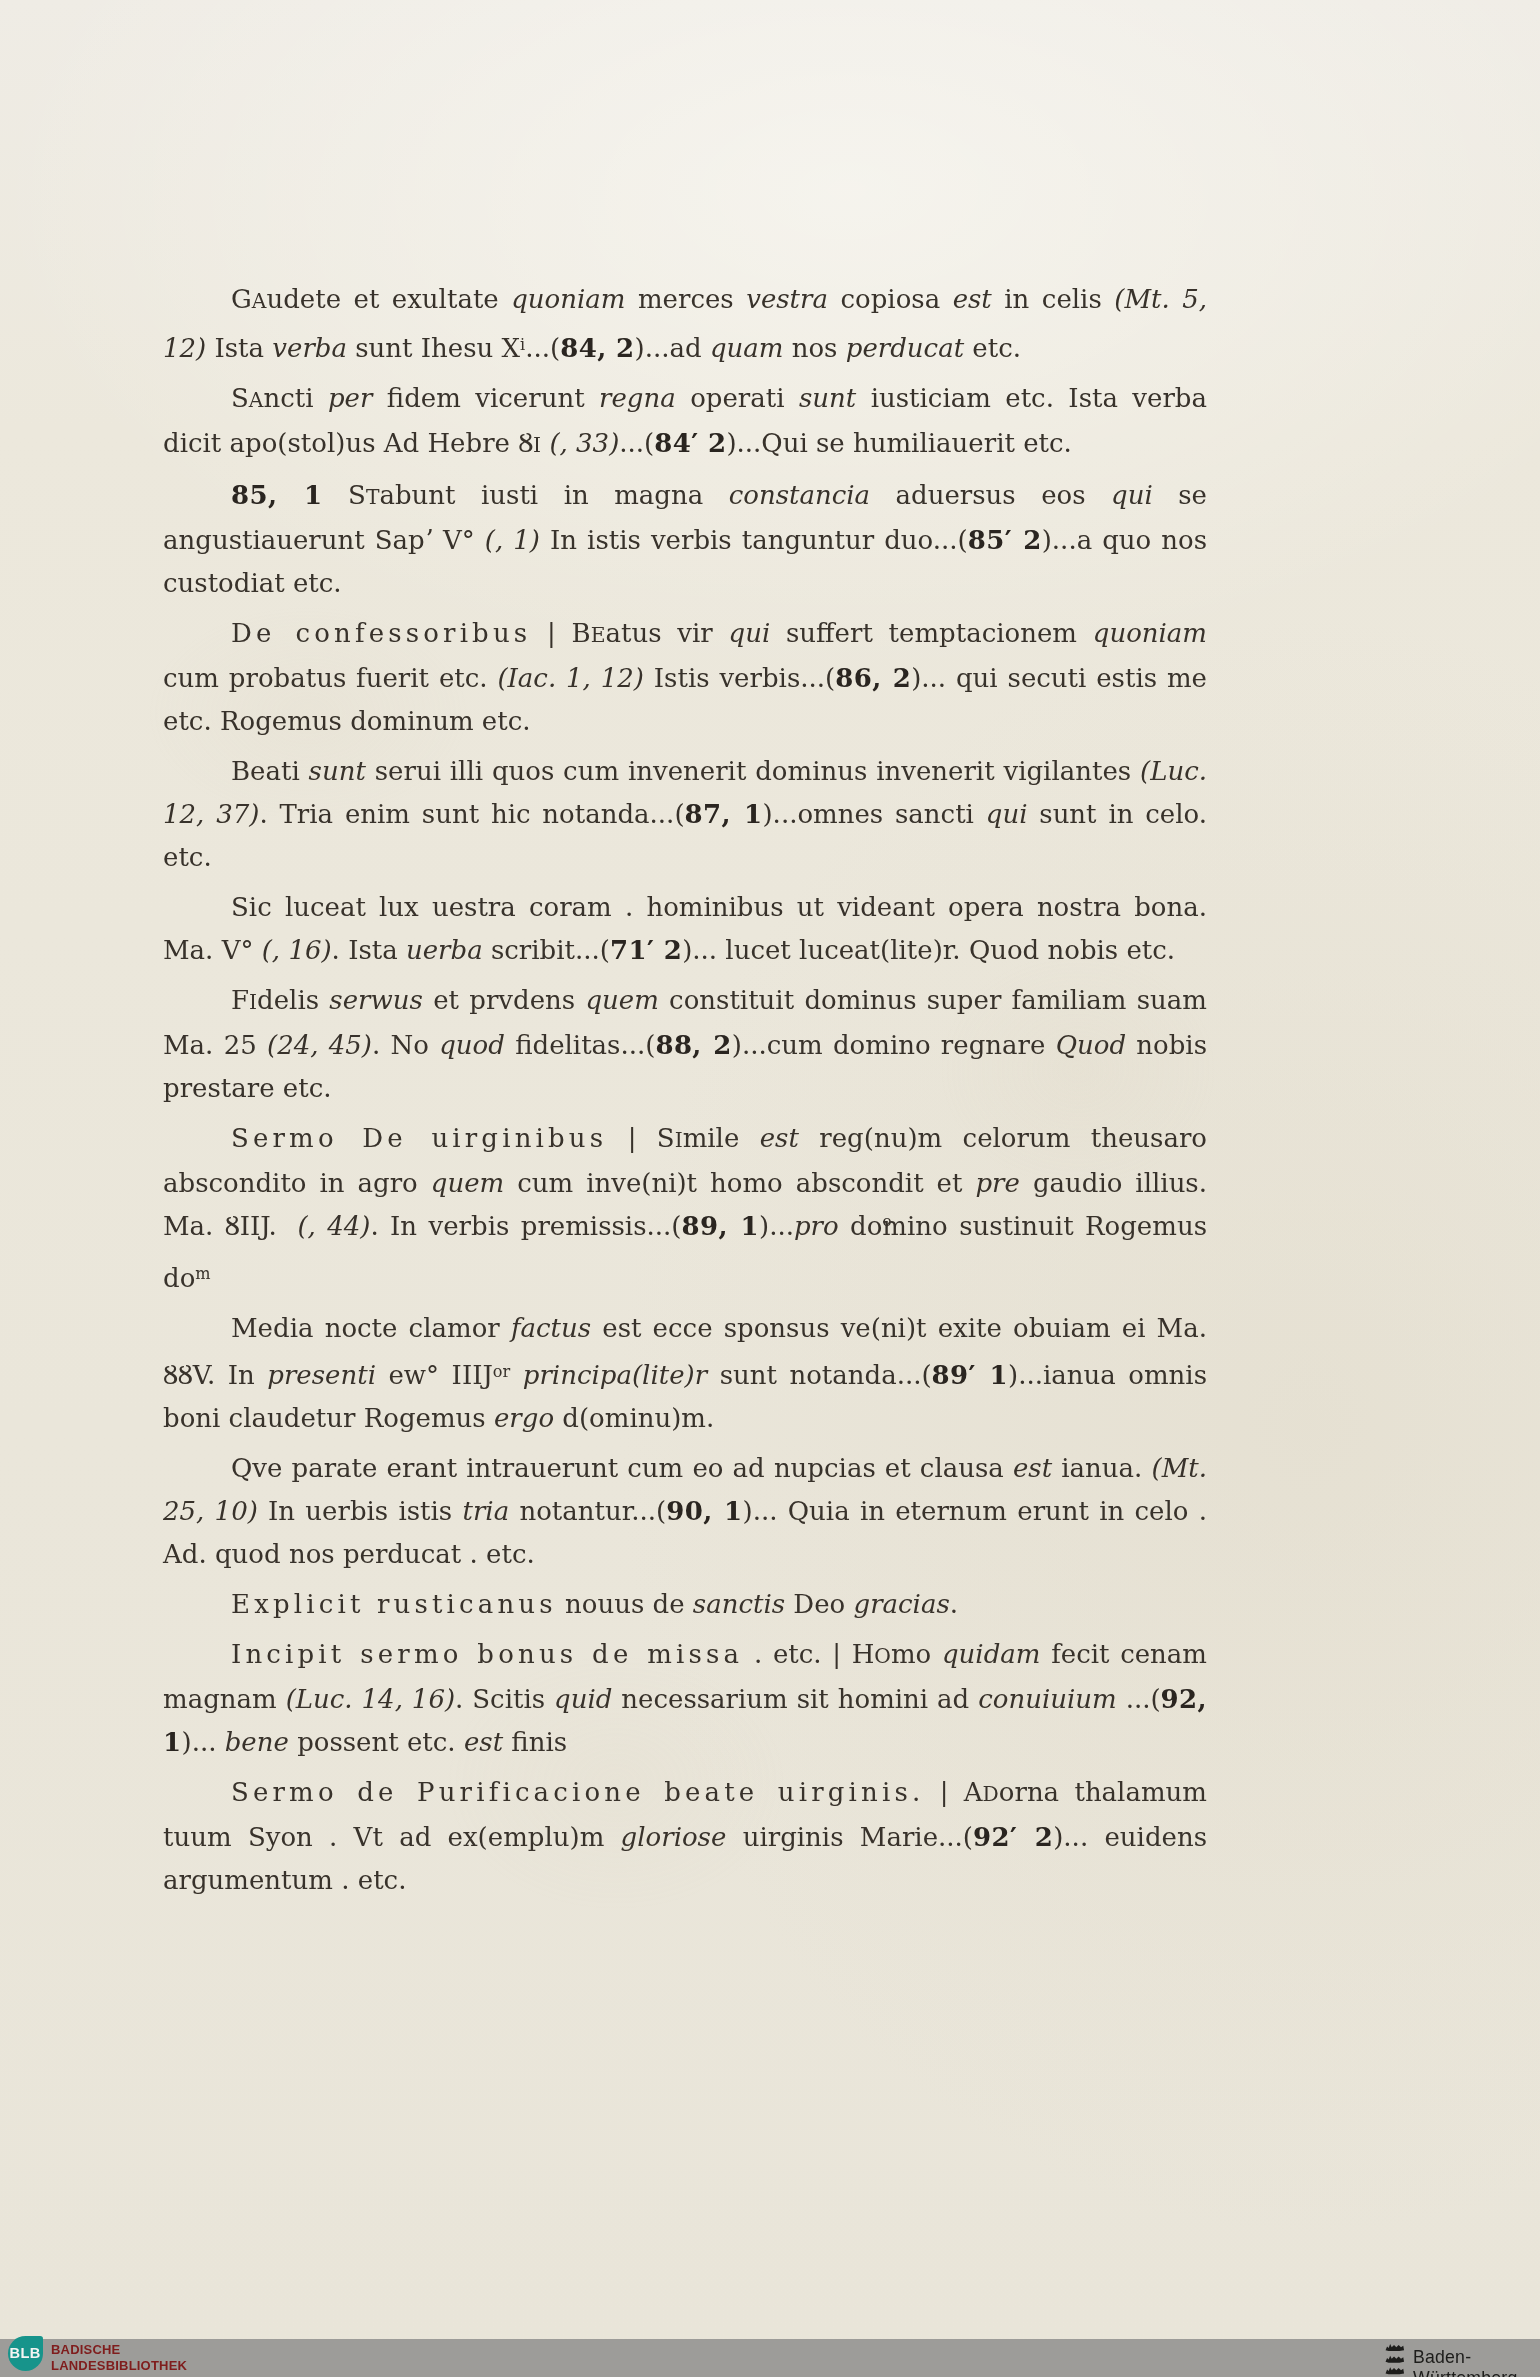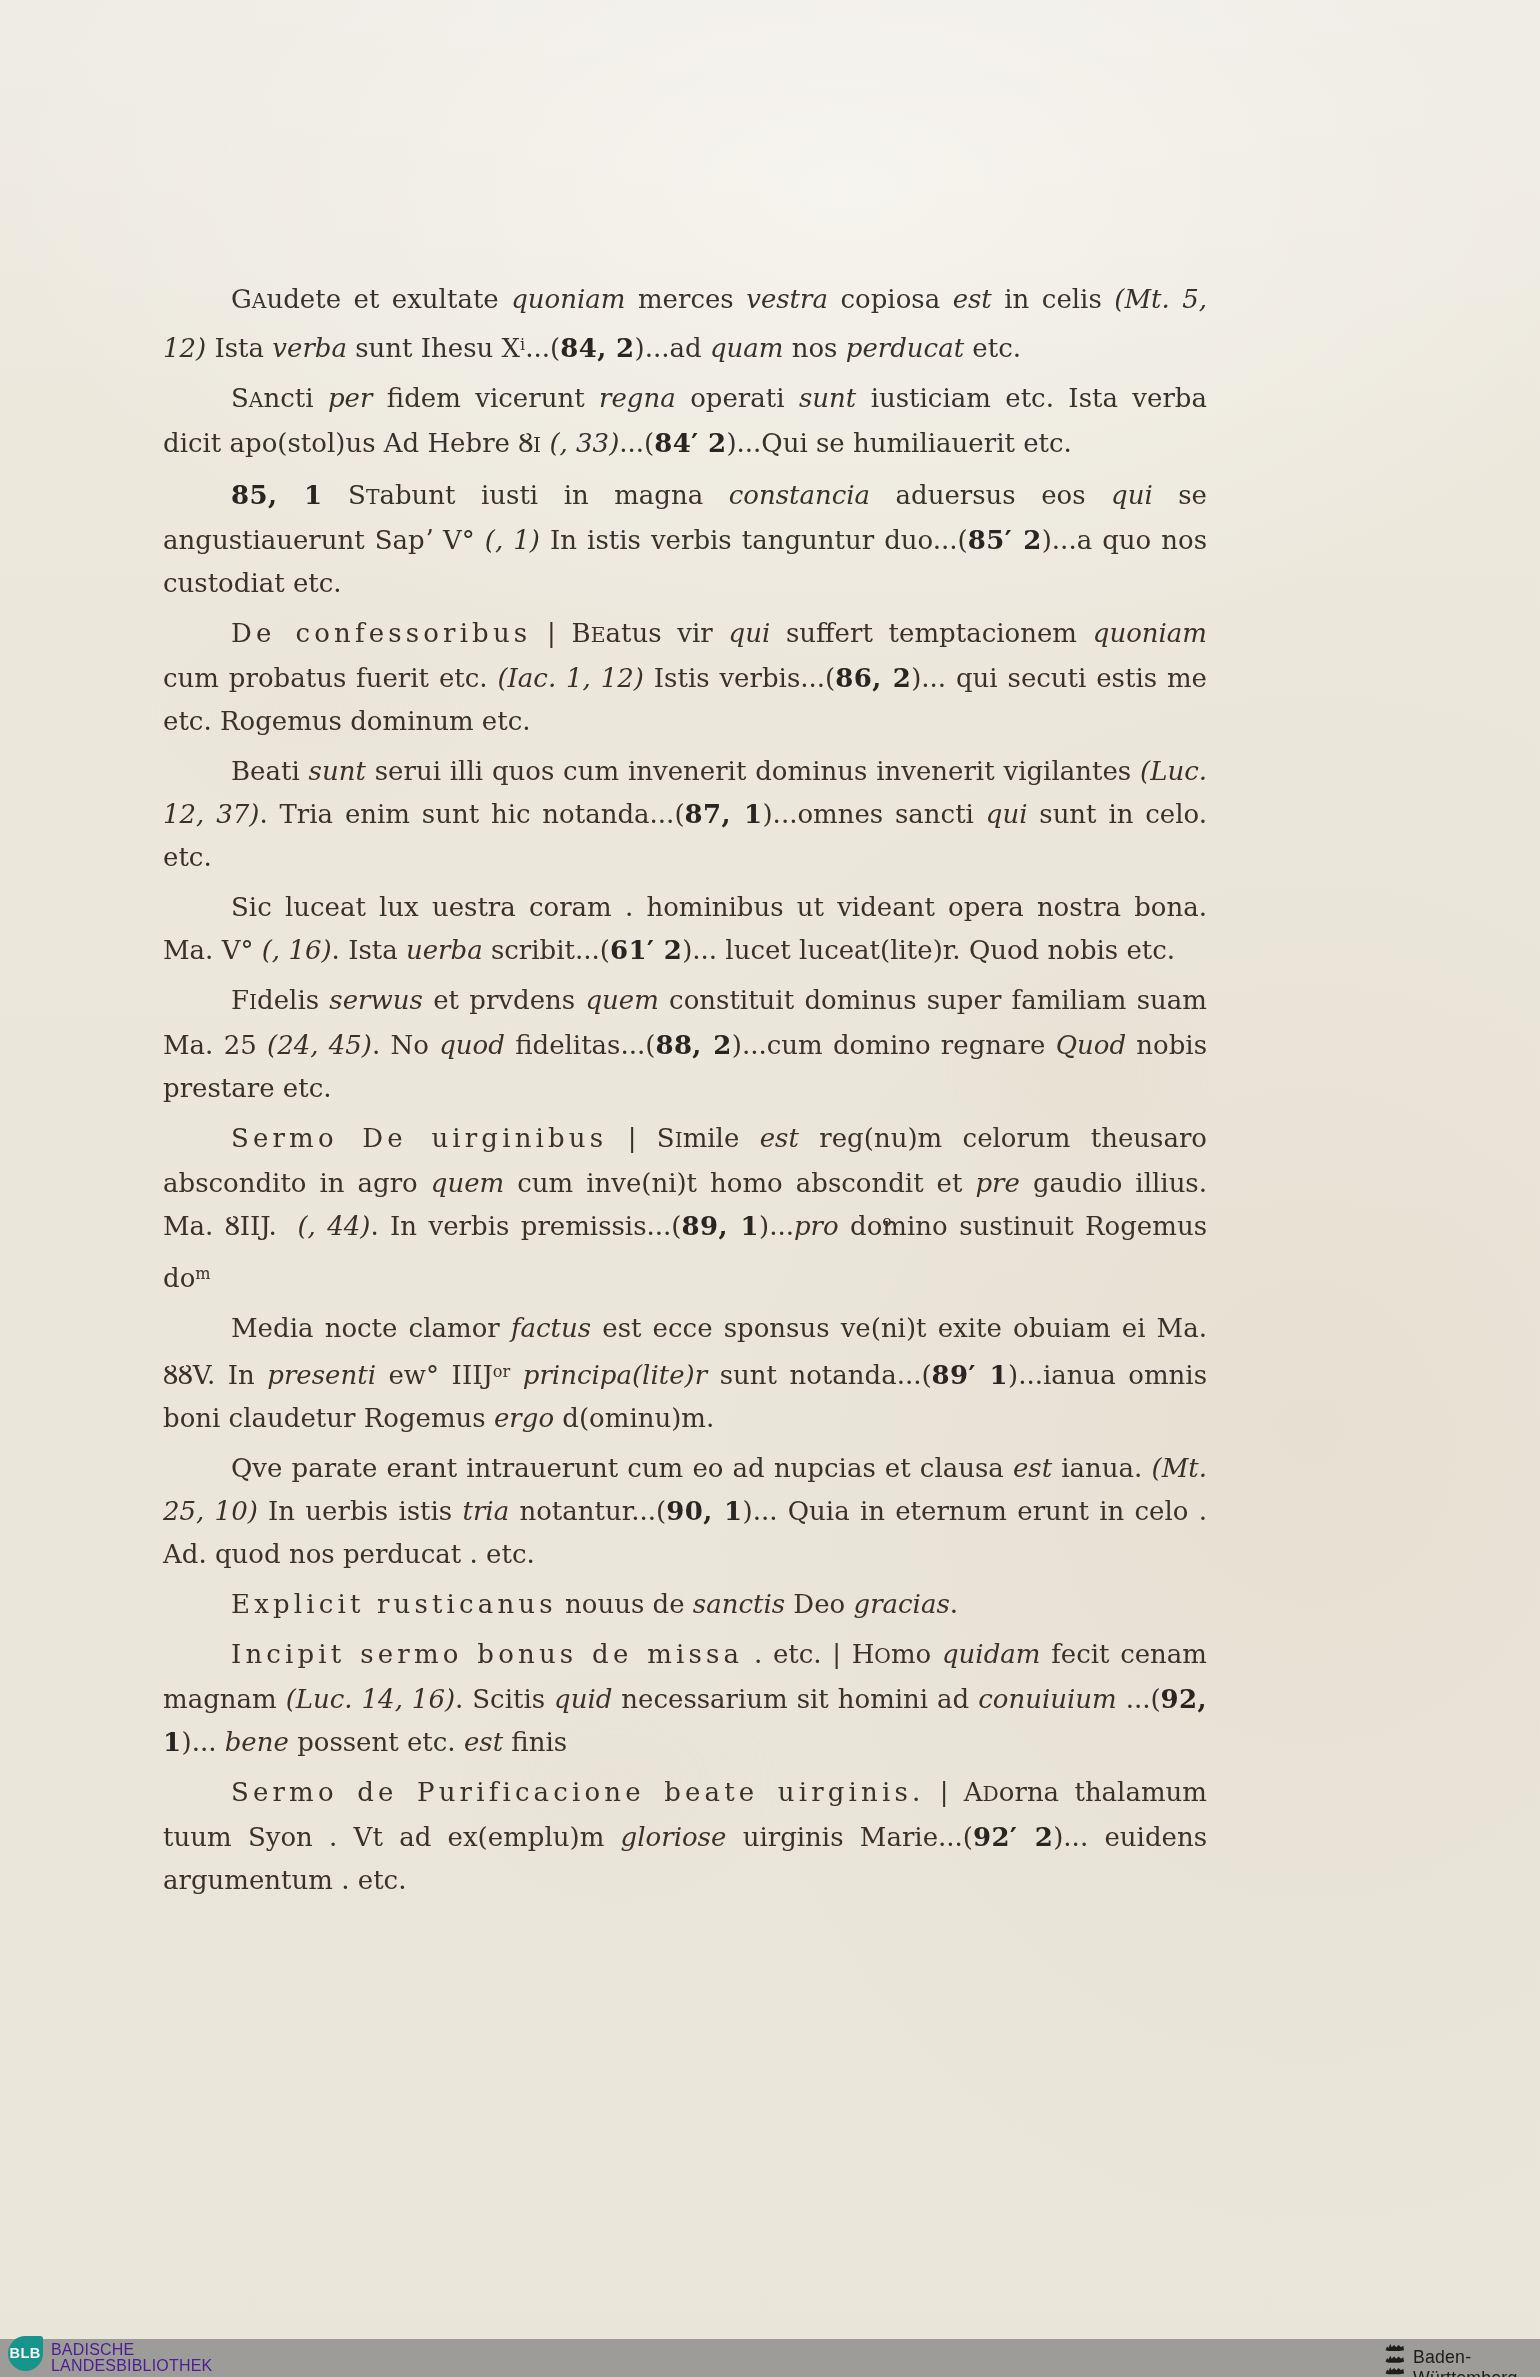--- a/index.html
+++ b/index.html
@@ -34,41 +34,41 @@
   .sp{letter-spacing:.16em;}
   .sup{font-size:.62em;vertical-align:.45em;letter-spacing:0;}
   .top{position:absolute;top:-0.62em;left:58%;transform:translateX(-50%);
        font-size:.58em;font-style:normal;}
 
   .footer{position:absolute;left:0;top:2339px;width:1540px;height:39px;background:#9d9c99;}
   .blb{position:absolute;left:7.7px;top:-3.1px;width:35px;height:35px;background:#17948b;
        border-radius:50% 8% 50% 50%;display:flex;align-items:center;justify-content:center;}
   .blb span{color:#f4f4f2;font-family:"Liberation Sans","DejaVu Sans",sans-serif;
        font-weight:bold;font-size:14.6px;letter-spacing:0.4px;text-align:center;}
-  .libname{position:absolute;left:51px;top:3.1px;color:#4c1d95;
-       font-family:"Liberation Sans","DejaVu Sans",sans-serif;font-weight:normal;
-       font-size:16px;line-height:15.4px;letter-spacing:0.2px;}
+  .libname{position:absolute;left:51px;top:3.1px;color:#7f1d1d;
+       font-family:"Liberation Sans","DejaVu Sans",sans-serif;font-weight:bold;
+       font-size:13px;line-height:15.4px;letter-spacing:0.2px;}
   .crest{position:absolute;left:1384px;top:2.3px;width:21.6px;height:34px;}
   .state{position:absolute;left:1413px;top:7.7px;color:#1d1d1b;
        font-family:"Liberation Sans","DejaVu Sans",sans-serif;
        font-size:17.7px;letter-spacing:0.2px;}
 </style>
 </head>
 <body>
 
 <div class="page">
 
 
   <div class="body">
       <p class="para"><span>G</span><span class="sc">A</span><span>udete et exultate </span><span class="i">quoniam</span><span> merces </span><span class="i">vestra</span><span> copiosa </span><span class="i">est</span><span> in celis </span><span class="i">(Mt. 5, 12)</span><span> Ista </span><span class="i">verba</span><span> sunt Ihesu X</span><span class="sup">i</span><span>...(</span><span class="b">84, 2</span><span>)...ad </span><span class="i">quam</span><span> nos </span><span class="i">perducat</span><span> etc.</span></p>
       <p class="para"><span>S</span><span class="sc">A</span><span>ncti </span><span class="i">per</span><span> fidem vicerunt </span><span class="i">regna</span><span> operati </span><span class="i">sunt</span><span> iusticiam etc. Ista verba dicit apo(stol)us Ad Hebre Ȣ</span><span class="sc">I</span><span> </span><span class="i">(, 33)</span><span>...(</span><span class="b">84′ 2</span><span>)...Qui se humiliauerit etc.</span></p>
       <p class="para"><span class="b">85, 1</span><span> S</span><span class="sc">T</span><span>abunt iusti in magna </span><span class="i">constancia</span><span> aduersus eos </span><span class="i">qui</span><span> se angustiauerunt Sapʼ V° </span><span class="i">(, 1)</span><span> In istis verbis tanguntur duo...(</span><span class="b">85′ 2</span><span>)...a quo nos custodiat etc.</span></p>
       <p class="para"><span class="sp">De confessoribus</span><span> | B</span><span class="sc">E</span><span>atus vir </span><span class="i">qui</span><span> suffert temptacionem </span><span class="i">quoniam</span><span> cum probatus fuerit etc. </span><span class="i">(Iac. 1, 12)</span><span> Istis verbis...(</span><span class="b">86, 2</span><span>)... qui secuti estis me etc. Rogemus dominum etc.</span></p>
       <p class="para"><span>Beati </span><span class="i">sunt</span><span> serui illi quos cum invenerit dominus invenerit vigilantes </span><span class="i">(Luc. 12, 37)</span><span>. Tria enim sunt hic notanda...(</span><span class="b">87, 1</span><span>)...omnes sancti </span><span class="i">qui</span><span> sunt in celo. etc.</span></p>
-      <p class="para"><span>Sic luceat lux uestra coram . hominibus ut videant opera nostra bona. Ma. V° </span><span class="i">(, 16)</span><span>. Ista </span><span class="i">uerba</span><span> scribit...(</span><span class="b">61′ 2</span><span>)... lucet luceat(lite)r. Quod nobis etc.</span></p>
+      <p class="para"><span>Sic luceat lux uestra coram . hominibus ut videant opera nostra bona. Ma. V° </span><span class="i">(, 16)</span><span>. Ista </span><span class="i">uerba</span><span> scribit...(</span><span class="b">71′ 2</span><span>)... lucet luceat(lite)r. Quod nobis etc.</span></p>
       <p class="para"><span>F</span><span class="sc">I</span><span>delis </span><span class="i">serwus</span><span> et prvdens </span><span class="i">quem</span><span> constituit dominus super familiam suam Ma. 25 </span><span class="i">(24, 45)</span><span>. No </span><span class="i">quod</span><span> fidelitas...(</span><span class="b">88, 2</span><span>)...cum domino regnare </span><span class="i">Quod</span><span> nobis prestare etc.</span></p>
       <p class="para"><span class="sp">Sermo De uirginibus</span><span> | S</span><span class="sc">I</span><span>mile </span><span class="i">est</span><span> reg(nu)m celorum theusaro abscondito in agro </span><span class="i">quem</span><span> cum inve(ni)t homo abscondit et </span><span class="i">pre</span><span> gaudio illius. Ma. </span><span>ȢIIJ.<span class="top">o</span></span><span> </span><span class="i">(, 44)</span><span>. In verbis premissis...(</span><span class="b">89, 1</span><span>)...</span><span class="i">pro</span><span> domino sustinuit Rogemus do</span><span class="sup">m</span></p>
       <p class="para"><span>Media nocte clamor </span><span class="i">factus</span><span> est ecce sponsus ve(ni)t exite obuiam ei Ma. ȢȢV. In </span><span class="i">presenti</span><span> ew° IIIJ</span><span class="sup">or</span><span> </span><span class="i">principa(lite)r</span><span> sunt notanda...(</span><span class="b">89′ 1</span><span>)...ianua omnis boni claudetur Rogemus </span><span class="i">ergo</span><span> d(ominu)m.</span></p>
       <p class="para"><span>Qve parate erant intrauerunt cum eo ad nupcias et clausa </span><span class="i">est</span><span> ianua. </span><span class="i">(Mt. 25, 10)</span><span> In uerbis istis </span><span class="i">tria</span><span> notantur...(</span><span class="b">90, 1</span><span>)... Quia in eternum erunt in celo . Ad. quod nos perducat . etc.</span></p>
       <p class="para"><span class="sp">Explicit rusticanus</span><span> nouus de </span><span class="i">sanctis</span><span> Deo </span><span class="i">gracias</span><span>.</span></p>
       <p class="para"><span class="sp">Incipit sermo bonus de missa</span><span> . etc. | H</span><span class="sc">O</span><span>mo </span><span class="i">quidam</span><span> fecit cenam magnam </span><span class="i">(Luc. 14, 16)</span><span>. Scitis </span><span class="i">quid</span><span> necessarium sit homini ad </span><span class="i">conuiuium</span><span> ...(</span><span class="b">92, 1</span><span>)... </span><span class="i">bene</span><span> possent etc. </span><span class="i">est</span><span> finis</span></p>
       <p class="para"><span class="sp">Sermo de Purificacione beate uirginis.</span><span> | A</span><span class="sc">D</span><span>orna thalamum tuum Syon . Vt ad ex(emplu)m </span><span class="i">gloriose</span><span> uirginis Marie...(</span><span class="b">92′ 2</span><span>)... euidens argumentum . etc.</span></p>
     </div>
 
   <div class="footer">

